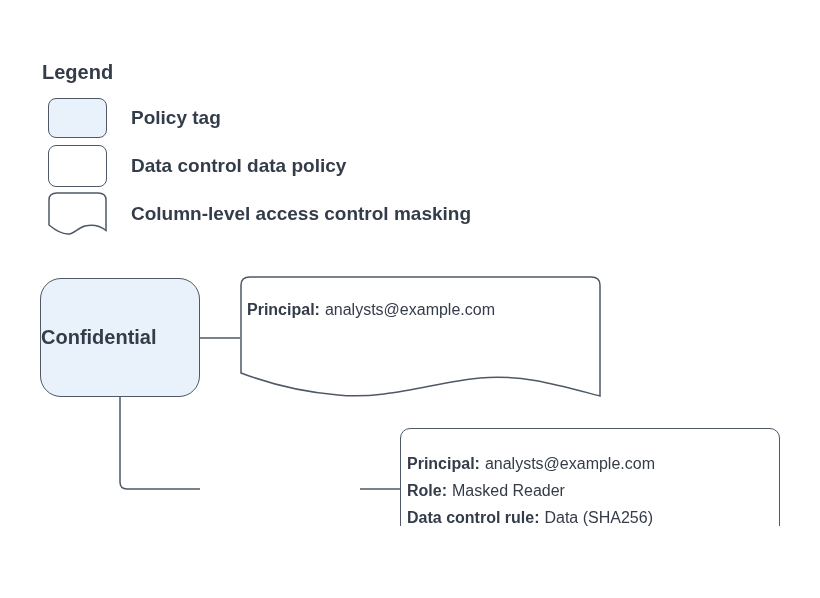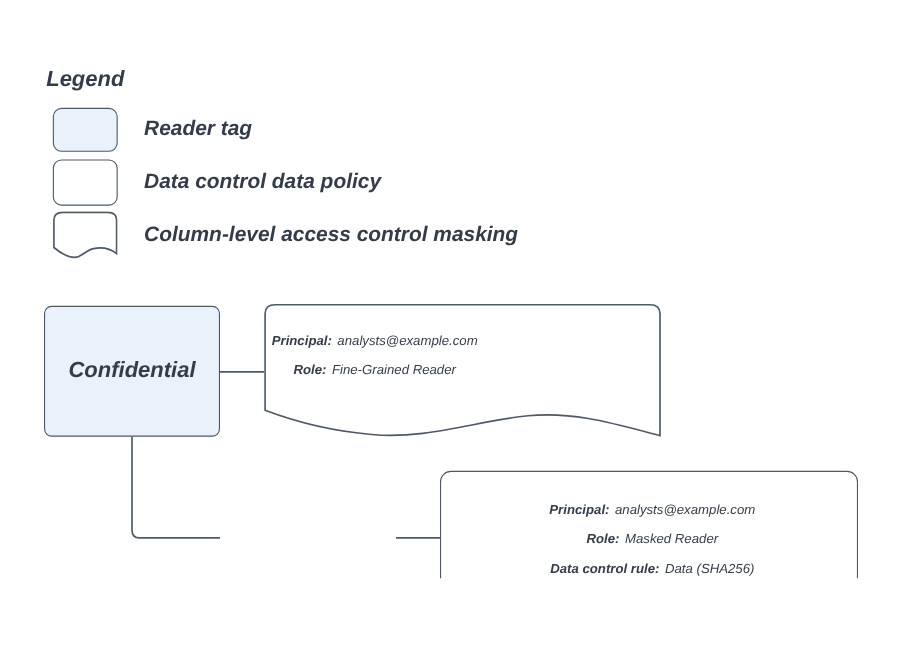--- a/index.html
+++ b/index.html
@@ -4,21 +4,20 @@
 <style>
   html, body { margin: 0; padding: 0; background: #ffffff; }
   .canvas {
     position: relative;
     width: 820px;
     height: 526px;
     background: #ffffff;
     font-family: "Liberation Sans", sans-serif;
     color: #343c49;
     overflow: hidden;
-    font-style: italic;
   }
   .group { position: absolute; left: 0; top: 0; }
 
   
   .connectors {
     position: absolute;
     left: 0; top: 0;
     width: 820px; height: 598px;
     pointer-events: none;
   }
@@ -58,24 +57,24 @@
   .ll1 { top: 105px; }
   .ll2 { top: 153px; }
   .ll3 { top: 201px; }
 
   
   .tag-box {
     position: absolute;
     box-sizing: border-box;
     background: #e9f1fb;
     border: 1.5px solid #4e5866;
-    border-radius: 7px;
+    border-radius: 21px;
     display: flex;
     align-items: center;
-    justify-content: center;
+    justify-content: flex-start;
     font-size: 20px;
     font-weight: bold;
   }
   .tag-confidential { left: 40px;  top: 278px; width: 160px; height: 119px; }
   .tag-financial    { left: 200px; top: 430px; width: 160px; height: 118px; }
 
   
   .doc-note { position: absolute; left: 240px; top: 276px; width: 361px; height: 124px; }
   .doc-note svg { position: absolute; left: 0; top: 0; }
   .doc-text { position: absolute; left: 7px; top: 21px; }
@@ -89,24 +88,23 @@
     background: #ffffff;
     border: 1.5px solid #4e5866;
     border-radius: 10px;
     display: flex;
     flex-direction: column;
     justify-content: center;
     padding-left: 6px;
   }
 
   .note-line {
-    font-size: 12px;
+    font-size: 16px;
     line-height: 27px;
     white-space: nowrap;
-    text-align: center;
   }
   .doc-text .note-line { line-height: 26px; }
   .nb { font-weight: bold; margin-right: 5px; }
 
   .shape-outline { fill: #ffffff; stroke: #4e5866; stroke-width: 1.5; }
 </style>
 </head>
 <body>
 
 <div class="canvas">
@@ -114,21 +112,21 @@
   <svg class="connectors" viewBox="0 0 820 598">
     <path d="M 200,338 H 240"></path>
     <path d="M 120,397 V 482 Q 120,489 127,489 H 200"></path>
     <path d="M 360,489 H 400"></path>
   </svg>
 
   <div class="group">
     <div class="legend-title">Legend</div>
 
     <div class="swatch blue sw1"></div>
-    <div class="legend-label ll1">Reader tag</div>
+    <div class="legend-label ll1">Policy tag</div>
 
     <div class="swatch sw2"></div>
     <div class="legend-label ll2">Data control data policy</div>
 
     <svg class="swatch sw3" style="border:none;border-radius:0;background:transparent;" width="59" height="45" viewBox="0 0 59 45">
       <path class="shape-outline" d="M 9,1 L 50,1 Q 58,1 58,8 L 58,38.5 C 51,33 44,32.5 37,34 C 30,35.5 26,42 20,42 C 13,42 7,38 1,33 L 1,8 Q 1,1 9,1 Z"></path>
     </svg>
     <div class="legend-label ll3">Column-level access control masking</div>
   </div>
 
@@ -138,23 +136,20 @@
 
 
   <div class="doc-note">
     <svg width="361" height="124" viewBox="0 0 361 124">
       <path class="shape-outline" d="M 10,1 L 351,1 Q 360,1 360,9 L 360,120 C 318,109 282,98 240,102 C 196,106 146,124 98,119 C 62,116 30,108 1,97 L 1,9 Q 1,1 10,1 Z"></path>
     </svg>
     <div class="doc-text">
       <div class="note-line">
         <span class="nb">Principal:</span><span>analysts@example.com</span>
       </div>
-      <div class="note-line">
-        <span class="nb">Role:</span><span>Fine-Grained Reader</span>
-      </div>
     </div>
   </div>
 
   <div class="note-rect">
     <div class="note-line">
       <span class="nb">Principal:</span><span>analysts@example.com</span>
     </div>
     <div class="note-line">
       <span class="nb">Role:</span><span>Masked Reader</span>
     </div>

